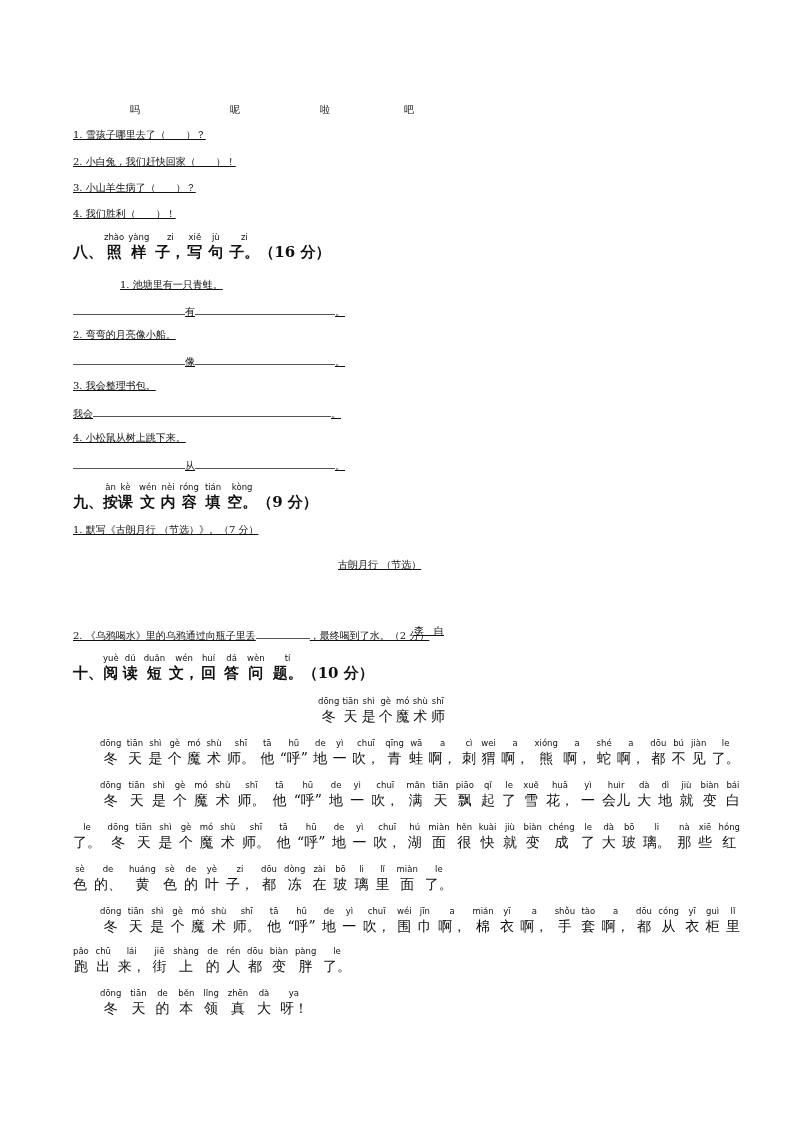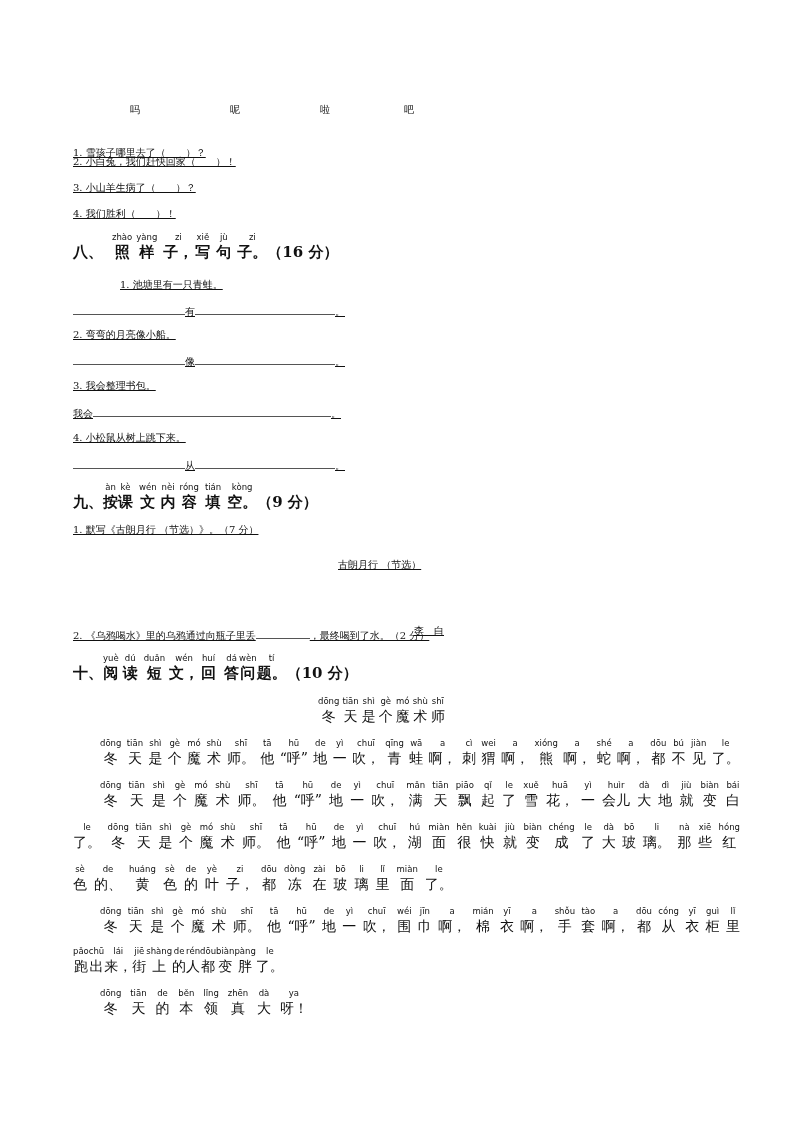--- a/index.html
+++ b/index.html
@@ -14,31 +14,31 @@
   .cell .c { font-size: 14px; line-height: 18px; white-space: nowrap; }
   .hrow .cell .c { font-weight: bold; font-size: 15px; }
   .words span { display: inline-block; width: 58px; text-align: center; }
 </style>
 </head>
 <body>
 
 <div class="abs t words" style="left:106px; top:102px;">
   <span>吗</span><span style="margin-left:42px">呢</span><span style="margin-left:32px">啦</span><span style="margin-left:26px">吧</span>
 </div>
-<div class="abs t" style="left:73px; top:145px;">1. 雪孩子哪里去了（　　）？</div>
+<div class="abs t" style="left:73px; top:127px;">1. 雪孩子哪里去了（　　）？</div>
 <div class="abs t" style="left:73px; top:154px;">2. 小白兔，我们赶快回家（　　）！</div>
 <div class="abs t" style="left:73px; top:180px;">3. 小山羊生病了（　　）？</div>
 <div class="abs t" style="left:73px; top:206px;">4. 我们胜利（　　）！</div>
 
 <div class="row hrow" style="left:73px; top:232px; align-items:flex-end;">
   <div class="cell">
       <span class="p"></span>
       <span class="c">八、</span>
     </div>
-  <div class="cell" style="margin-left:9px">
+  <div class="cell" style="margin-left:1px">
       <span class="p">zhào</span>
       <span class="c">照</span>
     </div>
   <div class="cell" style="margin-left:4px">
       <span class="p">yàng</span>
       <span class="c">样</span>
     </div>
   <div class="cell" style="margin-left:6px">
       <span class="p">zi</span>
       <span class="c">子，</span>
@@ -145,25 +145,25 @@
       <span class="c">文，</span>
     </div>
   <div class="cell" style="margin-left:2px">
       <span class="p">huí</span>
       <span class="c">回</span>
     </div>
   <div class="cell" style="margin-left:8px">
       <span class="p">dá</span>
       <span class="c">答</span>
     </div>
-  <div class="cell" style="">
+  <div class="cell" style="margin-left:8px">
       <span class="p">wèn</span>
       <span class="c">问</span>
     </div>
-  <div class="cell" style="margin-left:0">
+  <div class="cell" style="margin-left:8px">
       <span class="p">tí</span>
       <span class="c">题。</span>
     </div>
   <div class="cell">
       <span class="p"></span>
       <span class="c">（10 分）</span>
     </div>
 </div>
 
 <div class="row" id="story-title" style="left:318px; top:696px; gap:3px;">
@@ -679,21 +679,21 @@
     </div>
     <div class="cell">
       <span class="p">guì</span>
       <span class="c">柜</span>
     </div>
     <div class="cell">
       <span class="p">lǐ</span>
       <span class="c">里</span>
     </div>
   </div>
-<div class="row" style="left:73px; top:946px; width:278px; justify-content:flex-start;">
+<div class="row" style="left:73px; top:946px; width:278px; justify-content:space-between;">
     <div class="cell">
       <span class="p">pǎo</span>
       <span class="c">跑</span>
     </div>
     <div class="cell">
       <span class="p">chū</span>
       <span class="c">出</span>
     </div>
     <div class="cell">
       <span class="p">lái</span>

